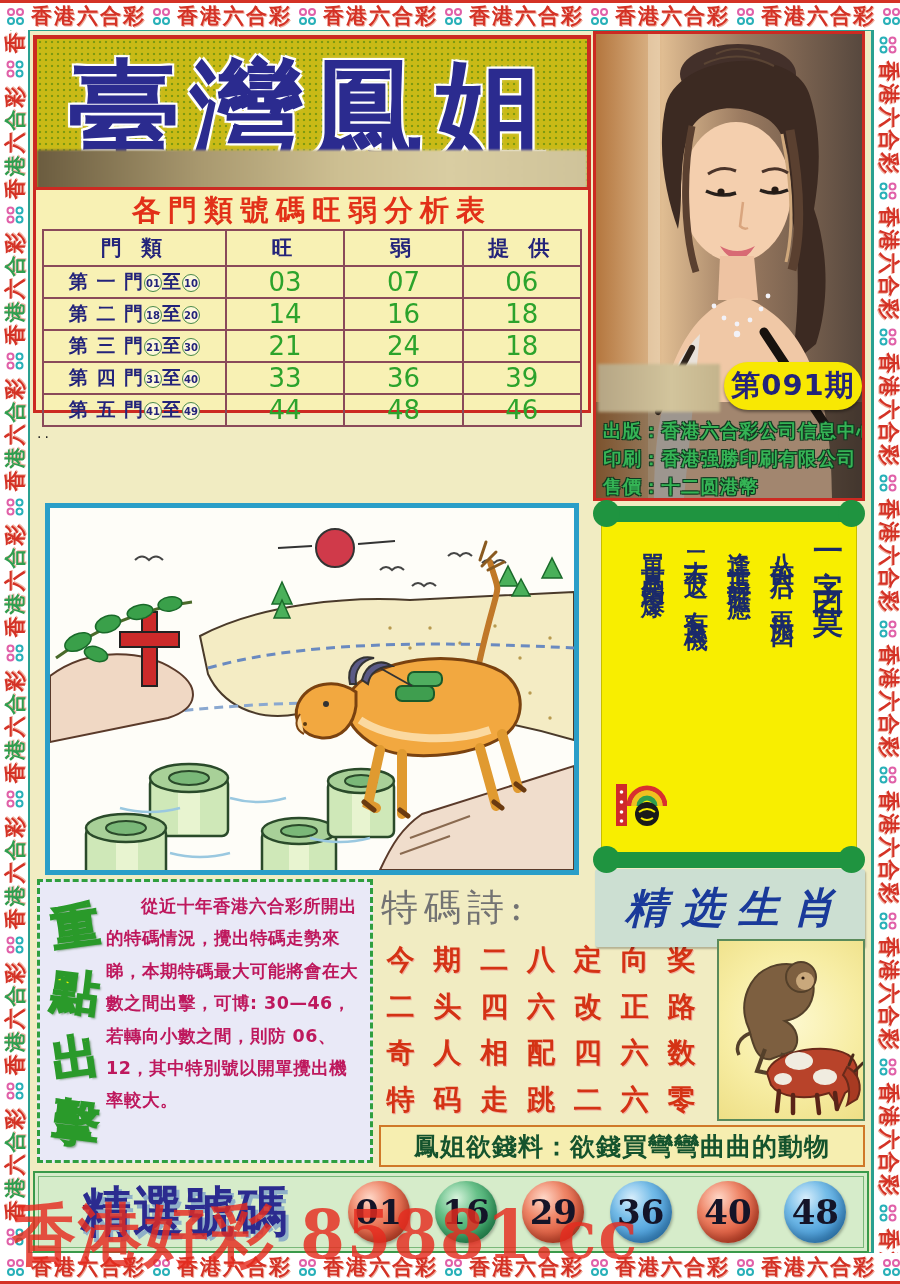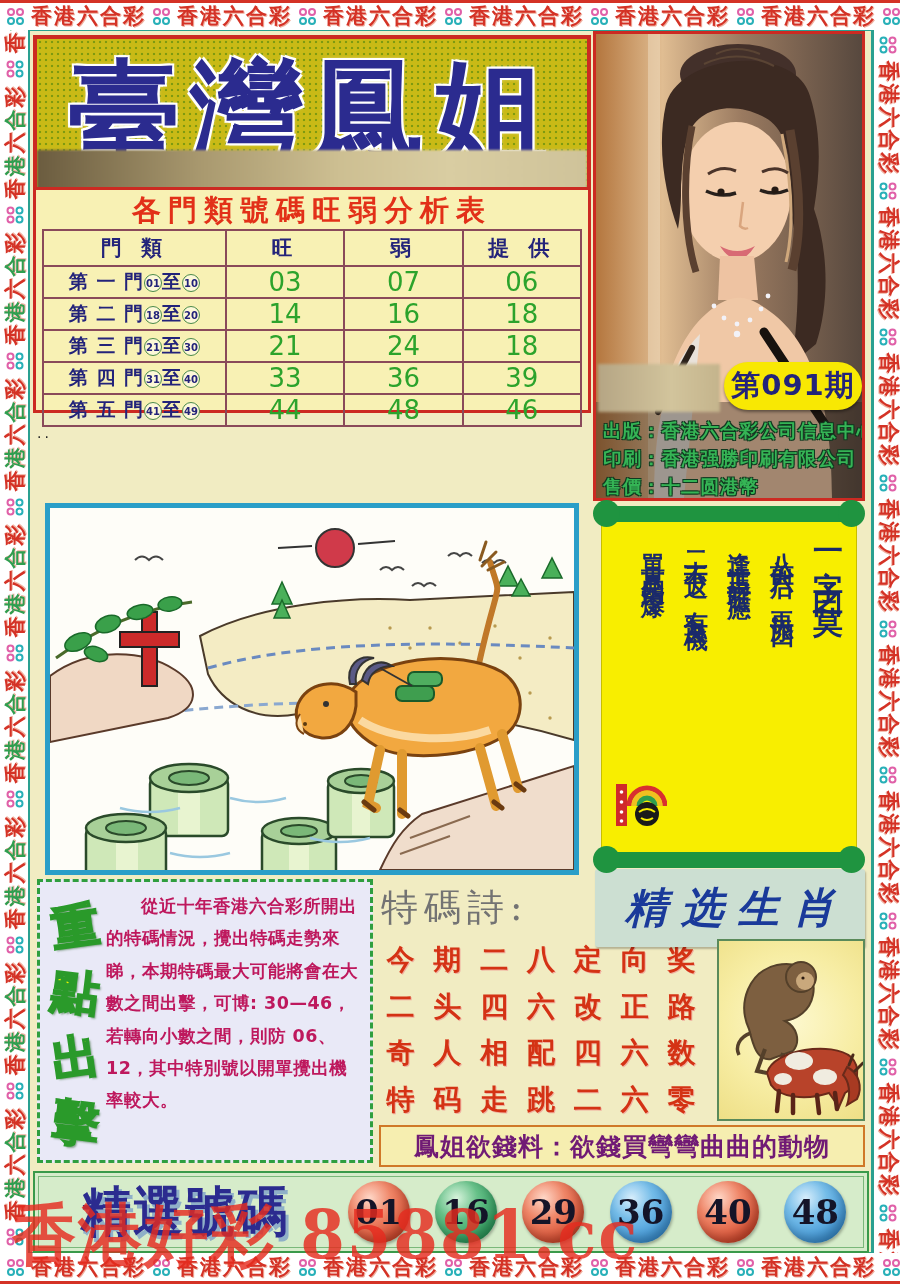--- a/index.html
+++ b/index.html
@@ -187,21 +187,21 @@
     border:2px solid #5a8a5a;
     background:radial-gradient(circle at 50% 45%,#fdf8ce 0%,#f7eda4 55%,#eedf86 100%);
   }
 
   
   .money-bar{
     position:absolute;left:350px;top:1094px;width:486px;height:42px;box-sizing:border-box;
     background:#f6eeb0;border:2px solid #d07828;display:flex;align-items:center;justify-content:center;
   }
   .money-bar span{
-    font-size:25px;font-weight:bold;color:#701a75;letter-spacing:1px;white-space:nowrap;
+    font-size:25px;font-weight:bold;color:#14532d;letter-spacing:1px;white-space:nowrap;
     font-family:"DejaVu Serif","Liberation Serif",serif;
   }
 
   
   .balls-section{
     position:absolute;left:4px;top:1140px;width:836px;height:82px;box-sizing:border-box;
     background:#d6ecca;border:2px solid #3a9a4a;box-shadow:0 0 0 3px #d6ecca inset,0 0 0 4px #7ab87a inset;
     display:flex;align-items:center;
   }
   .sel-title{

